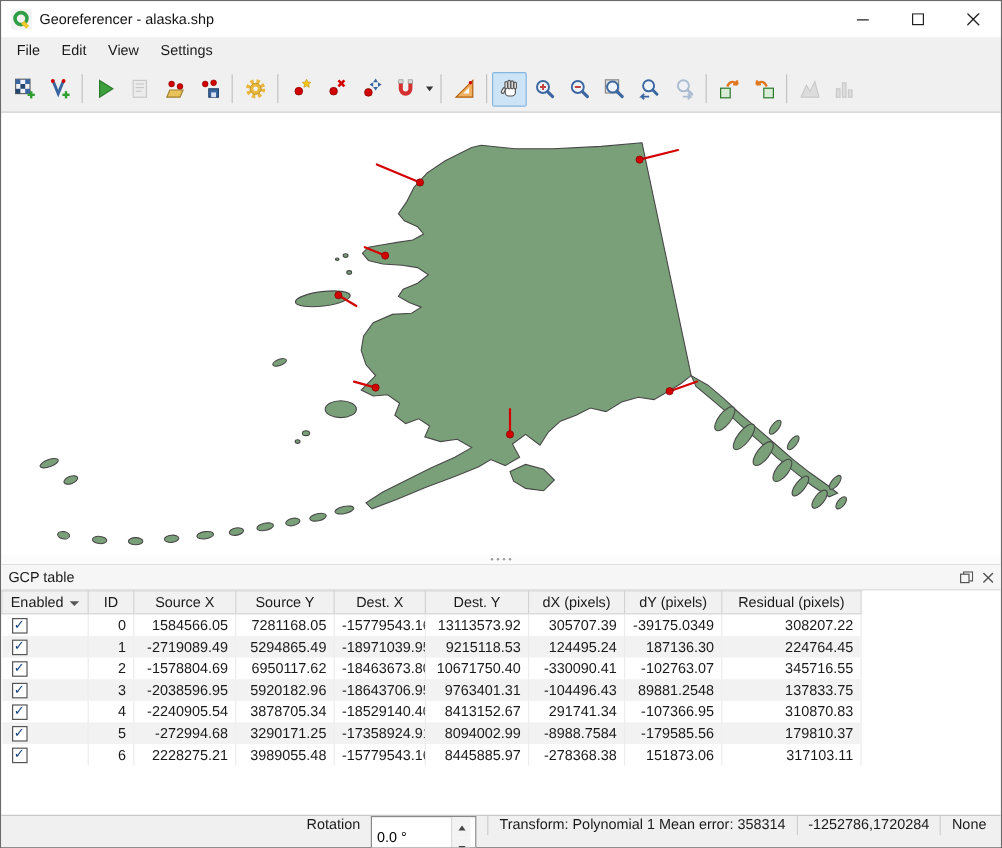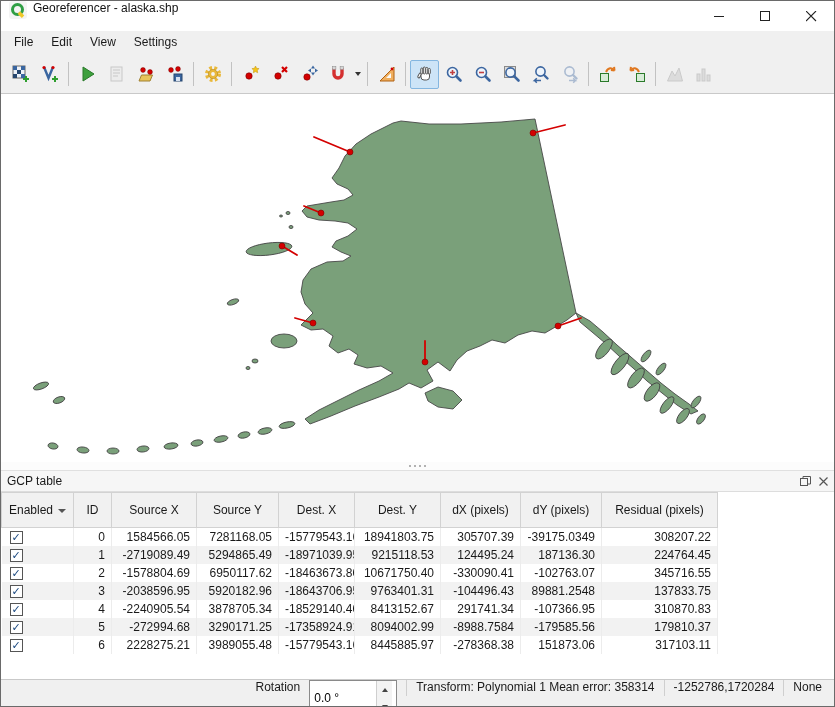--- a/index.html
+++ b/index.html
@@ -6,21 +6,21 @@
     --land:#7aa07a; --outline:#474747; --gcp:#d40000;
     --chrome:#f0f0f0; --bord:#c9c9c9;
   }
   *{box-sizing:border-box; margin:0; padding:0;}
   html,body{background:#888;}
   body{font-family:"Liberation Sans", sans-serif; font-size:12px; color:#1a1a1a;}
   .window{width:835px; height:707px; background:#fff; border:1px solid #6a6a6a;
     display:flex; flex-direction:column; overflow:hidden;}
 
   
-  .titlebar{height:30px; background:#fff; display:flex; align-items:flex-start; flex:none;}
+  .titlebar{height:30px; background:#fff; display:flex; align-items:center; flex:none;}
   .app-icon{width:18px; height:18px; margin:0 6px 0 8px; flex:none;}
   .title{font-size:12px; color:#111;}
   .win-controls{margin-left:auto; display:flex; height:100%;}
   .win-btn{width:46px; height:100%; display:flex; align-items:center; justify-content:center;}
 
   
   .menubar{height:24px; background:var(--chrome); display:flex; align-items:flex-start; padding-left:4px; flex:none;}
   .menu-item{padding:4px 9px; color:#1a1a1a;}
 
   
@@ -46,21 +46,21 @@
   .splitter i{width:2px;height:2px;border-radius:50%;background:#9a9a9a;display:block;}
 
   
   .gcp-panel{flex:1; display:flex; flex-direction:column; background:#fff; border-top:1px solid #e0e0e0;}
   .panel-header{height:21px; background:#f6f6f6; border-bottom:1px solid #ddd;
     display:flex; align-items:center; padding:0 6px; flex:none;}
   .panel-icons{margin-left:auto; display:flex; gap:8px; align-items:center;}
   .panel-icons svg{display:block;}
 
   table{border-collapse:collapse; table-layout:fixed; width:716px; font-size:12px;}
-  th{background:#f1f1f1; border:1px solid #d2d2d2; font-weight:normal; padding:2px 3px; height:35px; text-align:center; white-space:nowrap; overflow:hidden;}
+  th{background:#f1f1f1; border:1px solid #d2d2d2; font-weight:normal; padding:2px 3px; height:19px; text-align:center; white-space:nowrap; overflow:hidden;}
   td{padding:1px 6px; height:18px; text-align:right; border-right:1px solid #ececec; white-space:nowrap; overflow:hidden;}
   tr.alt td{background:#f2f2f2;}
   td.cell-check{text-align:left; padding-left:8px;}
   .checkbox{display:inline-block; width:13px; height:13px; border:1px solid #555; background:#fff;
     color:#16457e; font-size:11px; line-height:11px; text-align:center; vertical-align:middle;}
   .sort-arrow{display:inline-block; width:0; height:0; border-left:4px solid transparent;
     border-right:4px solid transparent; border-top:4px solid #555; margin-left:5px; vertical-align:middle;}
 
   
   .statusbar{height:27px; background:var(--chrome); border-top:1px solid var(--bord);
@@ -437,21 +437,21 @@
               <th><span>Residual (pixels)</span></th>
             </tr>
           </thead>
         <tbody>
             <tr>
               <td class="cell-check"><span class="checkbox">✓</span></td>
               <td>0</td>
               <td>1584566.05</td>
               <td>7281168.05</td>
               <td>-15779543.16</td>
-              <td>18941803.75</td>
+              <td>13113573.92</td>
               <td>305707.39</td>
               <td>-39175.0349</td>
               <td>308207.22</td>
             </tr>
             <tr class="alt">
               <td class="cell-check"><span class="checkbox">✓</span></td>
               <td>1</td>
               <td>-2719089.49</td>
               <td>5294865.49</td>
               <td>-18971039.95</td>

